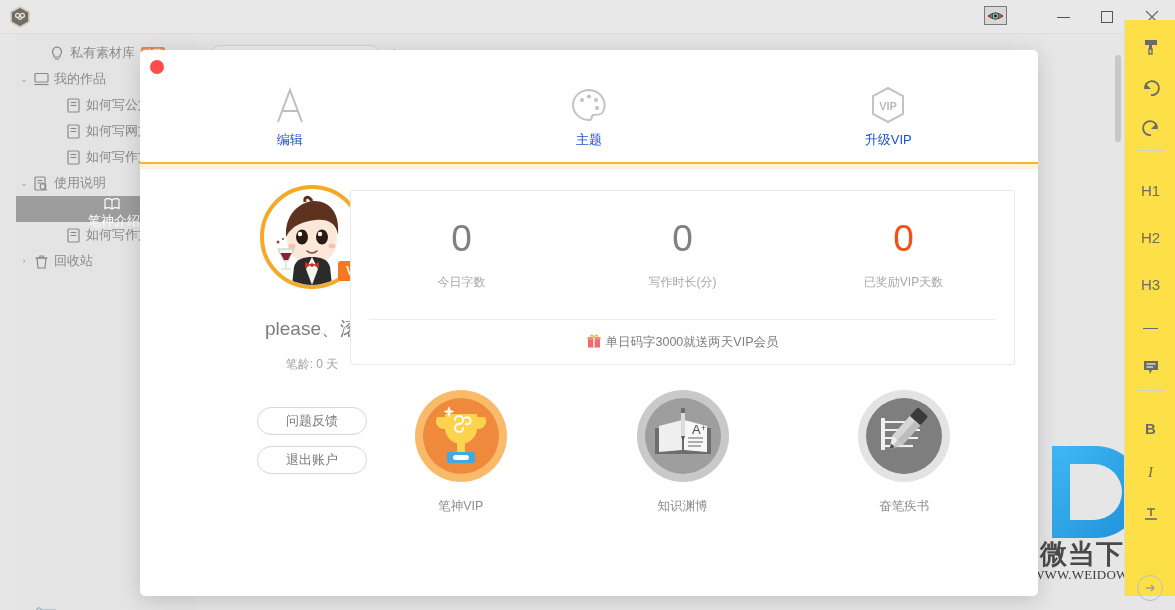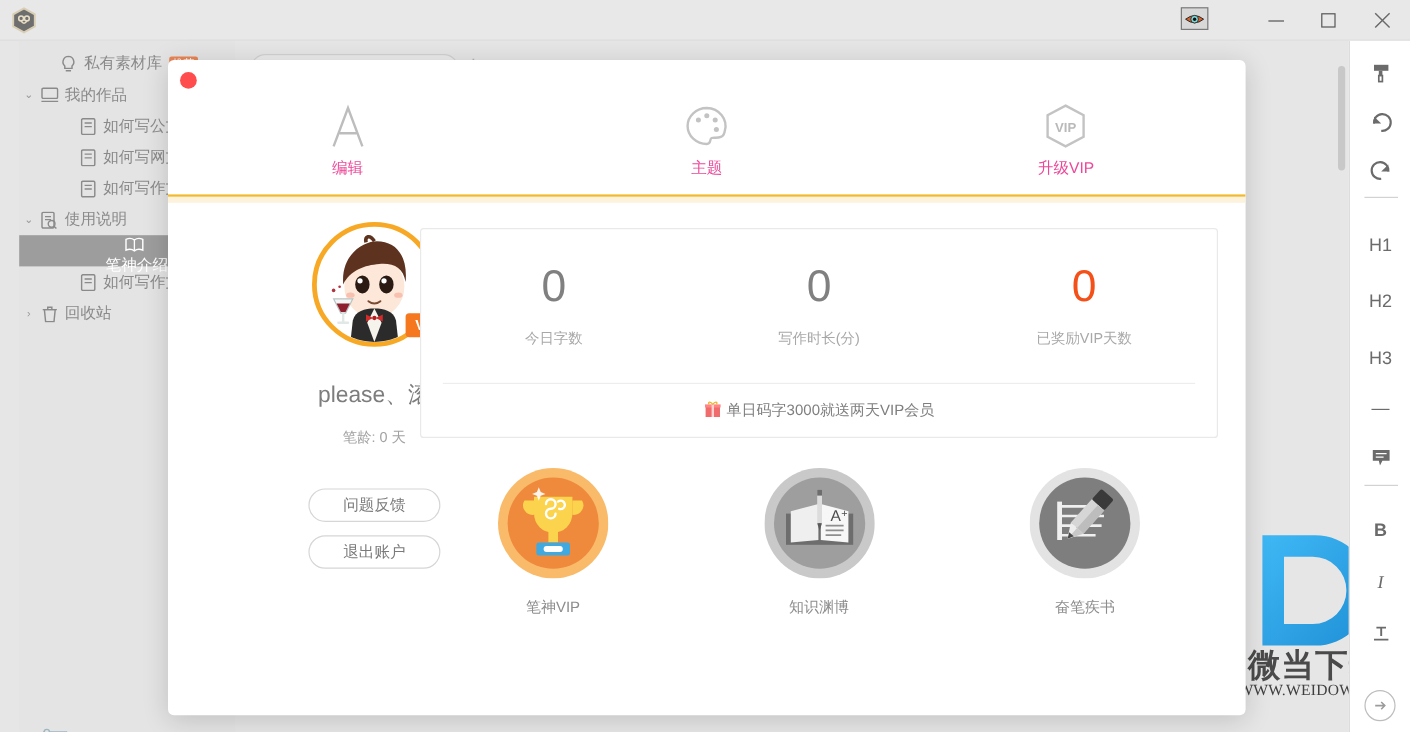--- a/index.html
+++ b/index.html
@@ -74,22 +74,22 @@
     position: absolute; left: 1113px; top: 34px; width: 11px; height: 576px;
     background: #e6e6e6;
   }
   .vscroll-thumb {
     position: absolute; left: 1115px; top: 55px; width: 6px; height: 87px;
     background: #c8c8c8; border-radius: 3px;
   }
 
   
   .rtoolbar {
-    position: absolute; left: 1124px; top: 34px; width: 51px; height: 576px;
-    background: #ffffff; border-left: 1px solid #dcdcdc;
+    position: absolute; left: 1124px; top: 20px; width: 51px; height: 576px;
+    background: #fde047; border-left: 1px solid #dcdcdc;
   }
   .rt-item {
     position: absolute; left: 0; width: 51px; height: 34px;
     display: flex; align-items: center; justify-content: center;
     color: #6b6b6b; font-size: 14px;
   }
   .rt-sep { position: absolute; left: 12px; width: 28px; height: 1px; background: #d2d2d2; }
   .rt-arrow-circle {
     position: absolute; left: 1137px; top: 575px; width: 26px; height: 26px;
     border: 1px solid #bdbdbd; border-radius: 50%;
@@ -123,21 +123,21 @@
   }
   .tabs {
     position: absolute; left: 0; top: 34px; width: 898px; height: 76px;
     display: flex;
   }
   .tab {
     flex: 1; display: flex; flex-direction: column;
     align-items: center; justify-content: flex-start;
   }
   .tab .ticon { height: 42px; display: flex; align-items: center; justify-content: center; }
-  .tab .tlabel { font-size: 13px; color: #ec4899; margin-top: 5px; }
+  .tab .tlabel { font-size: 13px; color: #1d4ed8; margin-top: 5px; }
   .tab.active .tlabel { color: #8e8e8e; }
   .tabs-underline {
     position: absolute; left: 0; top: 112px; width: 898px; height: 2px;
     background: #f3b92d;
   }
   .tabs-underglow {
     position: absolute; left: 0; top: 114px; width: 898px; height: 5px;
     background: #fdf2dc;
   }
 

